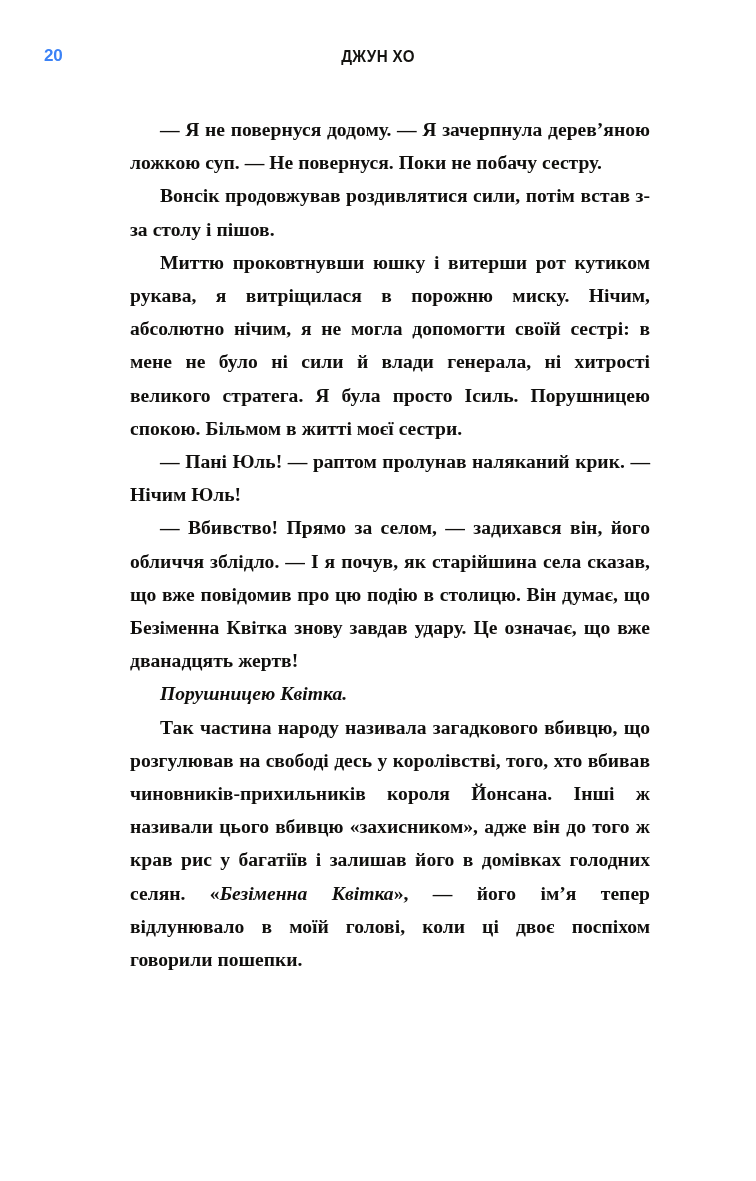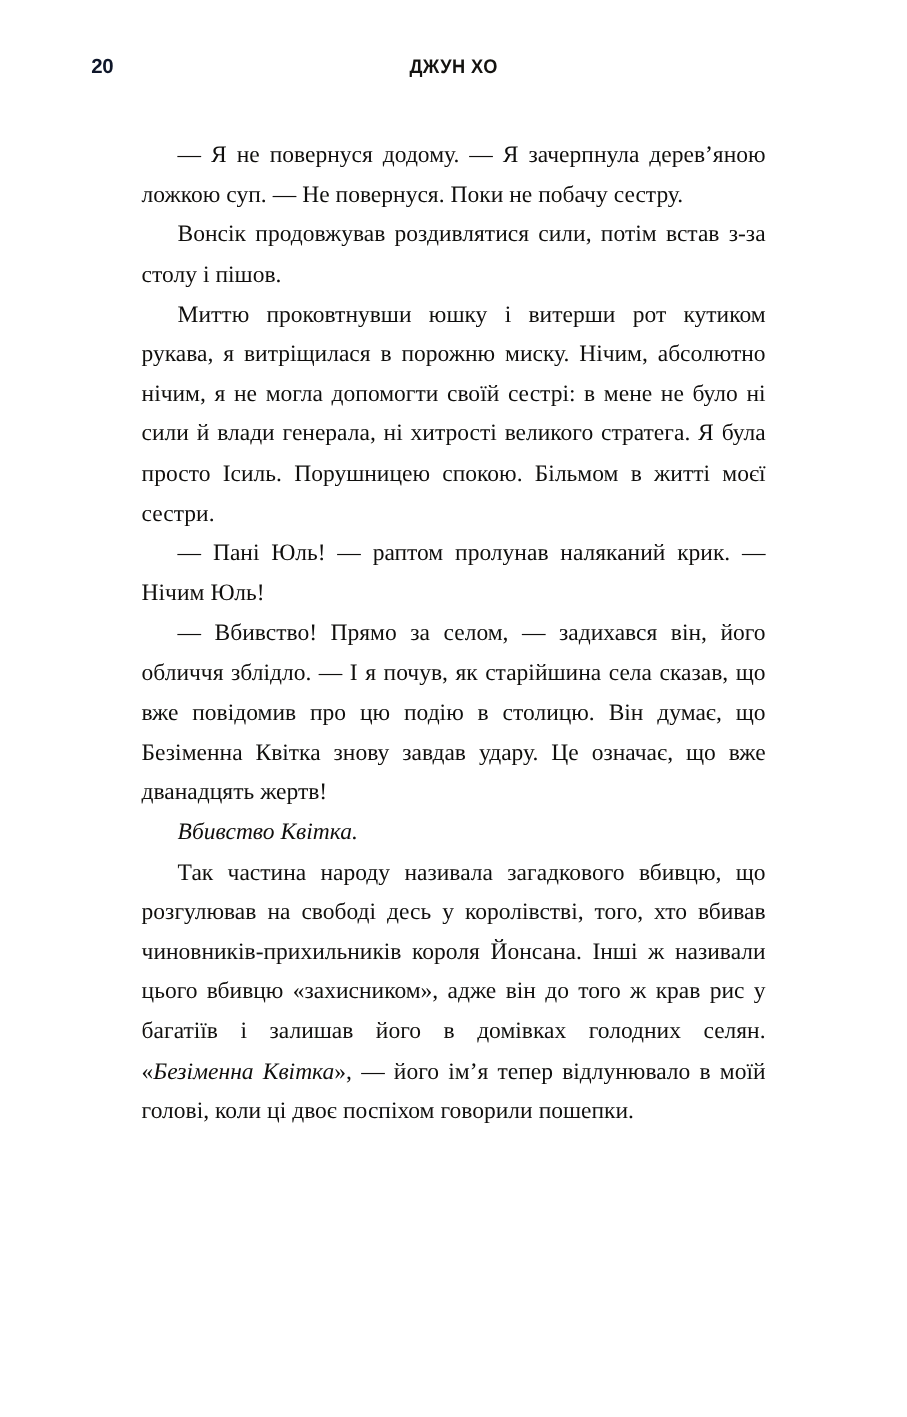--- a/index.html
+++ b/index.html
@@ -28,46 +28,46 @@
     height: 22px;
   }
   .folio {
     position: absolute;
     left: 44px;
     top: 0;
     font-family: "Liberation Sans", "DejaVu Sans", sans-serif;
     font-size: 17px;
     font-weight: 700;
     letter-spacing: -0.2px;
-    color: #0f172a;
+    color: #3b82f6;
     line-height: 22px;
-    margin-left: 32px;
   }
   .head-title {
     position: absolute;
     left: 0;
     top: 0;
     width: 756px;
     text-align: center;
     font-family: "Liberation Sans", "DejaVu Sans", sans-serif;
     font-size: 16.5px;
     font-weight: 700;
     letter-spacing: 0.4px;
     color: #141310;
     line-height: 22px;
     transform: scaleX(0.92);
     transform-origin: center;
   }
 
   
   .textblock {
     position: absolute;
-    left: 118px;
+    left: 130px;
     top: 113px;
     width: 520px;
+    font-weight: bold;
   }
   p.para {
     margin: 0;
     text-align: justify;
     text-justify: inter-word;
     font-size: 19.6px;
     line-height: 33.2px;
     text-indent: 30px;
     hyphens: manual;
     word-spacing: 0.1px;
@@ -92,18 +92,18 @@
 
     <p class="para">Вонсік продовжував роздивлятися сили, потім встав з-за столу і пішов.</p>
 
     <p class="para">Миттю проковтнувши юшку і витерши рот кутиком рукава, я витріщилася в порожню миску. Нічим, абсолютно нічим, я не могла допомогти своїй сестрі: в мене не було ні сили й влади генерала, ні хитрості великого стратега. Я була просто Ісиль. Порушницею спокою. Більмом в житті моєї сестри.</p>
 
     <p class="para">— Пані Юль! — раптом пролунав наляканий крик. — Нічим Юль!</p>
 
 
     <p class="para">— Вбивство! Прямо за селом, — задихався він, його обличчя зблідло. — І я почув, як старійшина села сказав, що вже повідомив про цю подію в столицю. Він думає, що Безіменна Квітка знову завдав удару. Це означає, що вже дванадцять жертв!</p>
 
-    <p class="para"><em class="it">Вбивство Квітка.</em></p>
+    <p class="para"><em class="it">Порушницею Квітка.</em></p>
 
     <p class="para">Так частина народу називала загадкового вбивцю, що розгулював на свободі десь у королівстві, того, хто вбивав чиновників-прихильників короля Йонсана. Інші ж називали цього вбивцю «захисником», адже він до того ж крав рис у багатіїв і залишав його в домівках голодних селян. «<em class="it">Безіменна Квітка</em>», — його ім’я тепер відлунювало в моїй голові, коли ці двоє поспіхом говорили пошепки.</p>
 
   </div>
 </div>
 
 </body></html>

